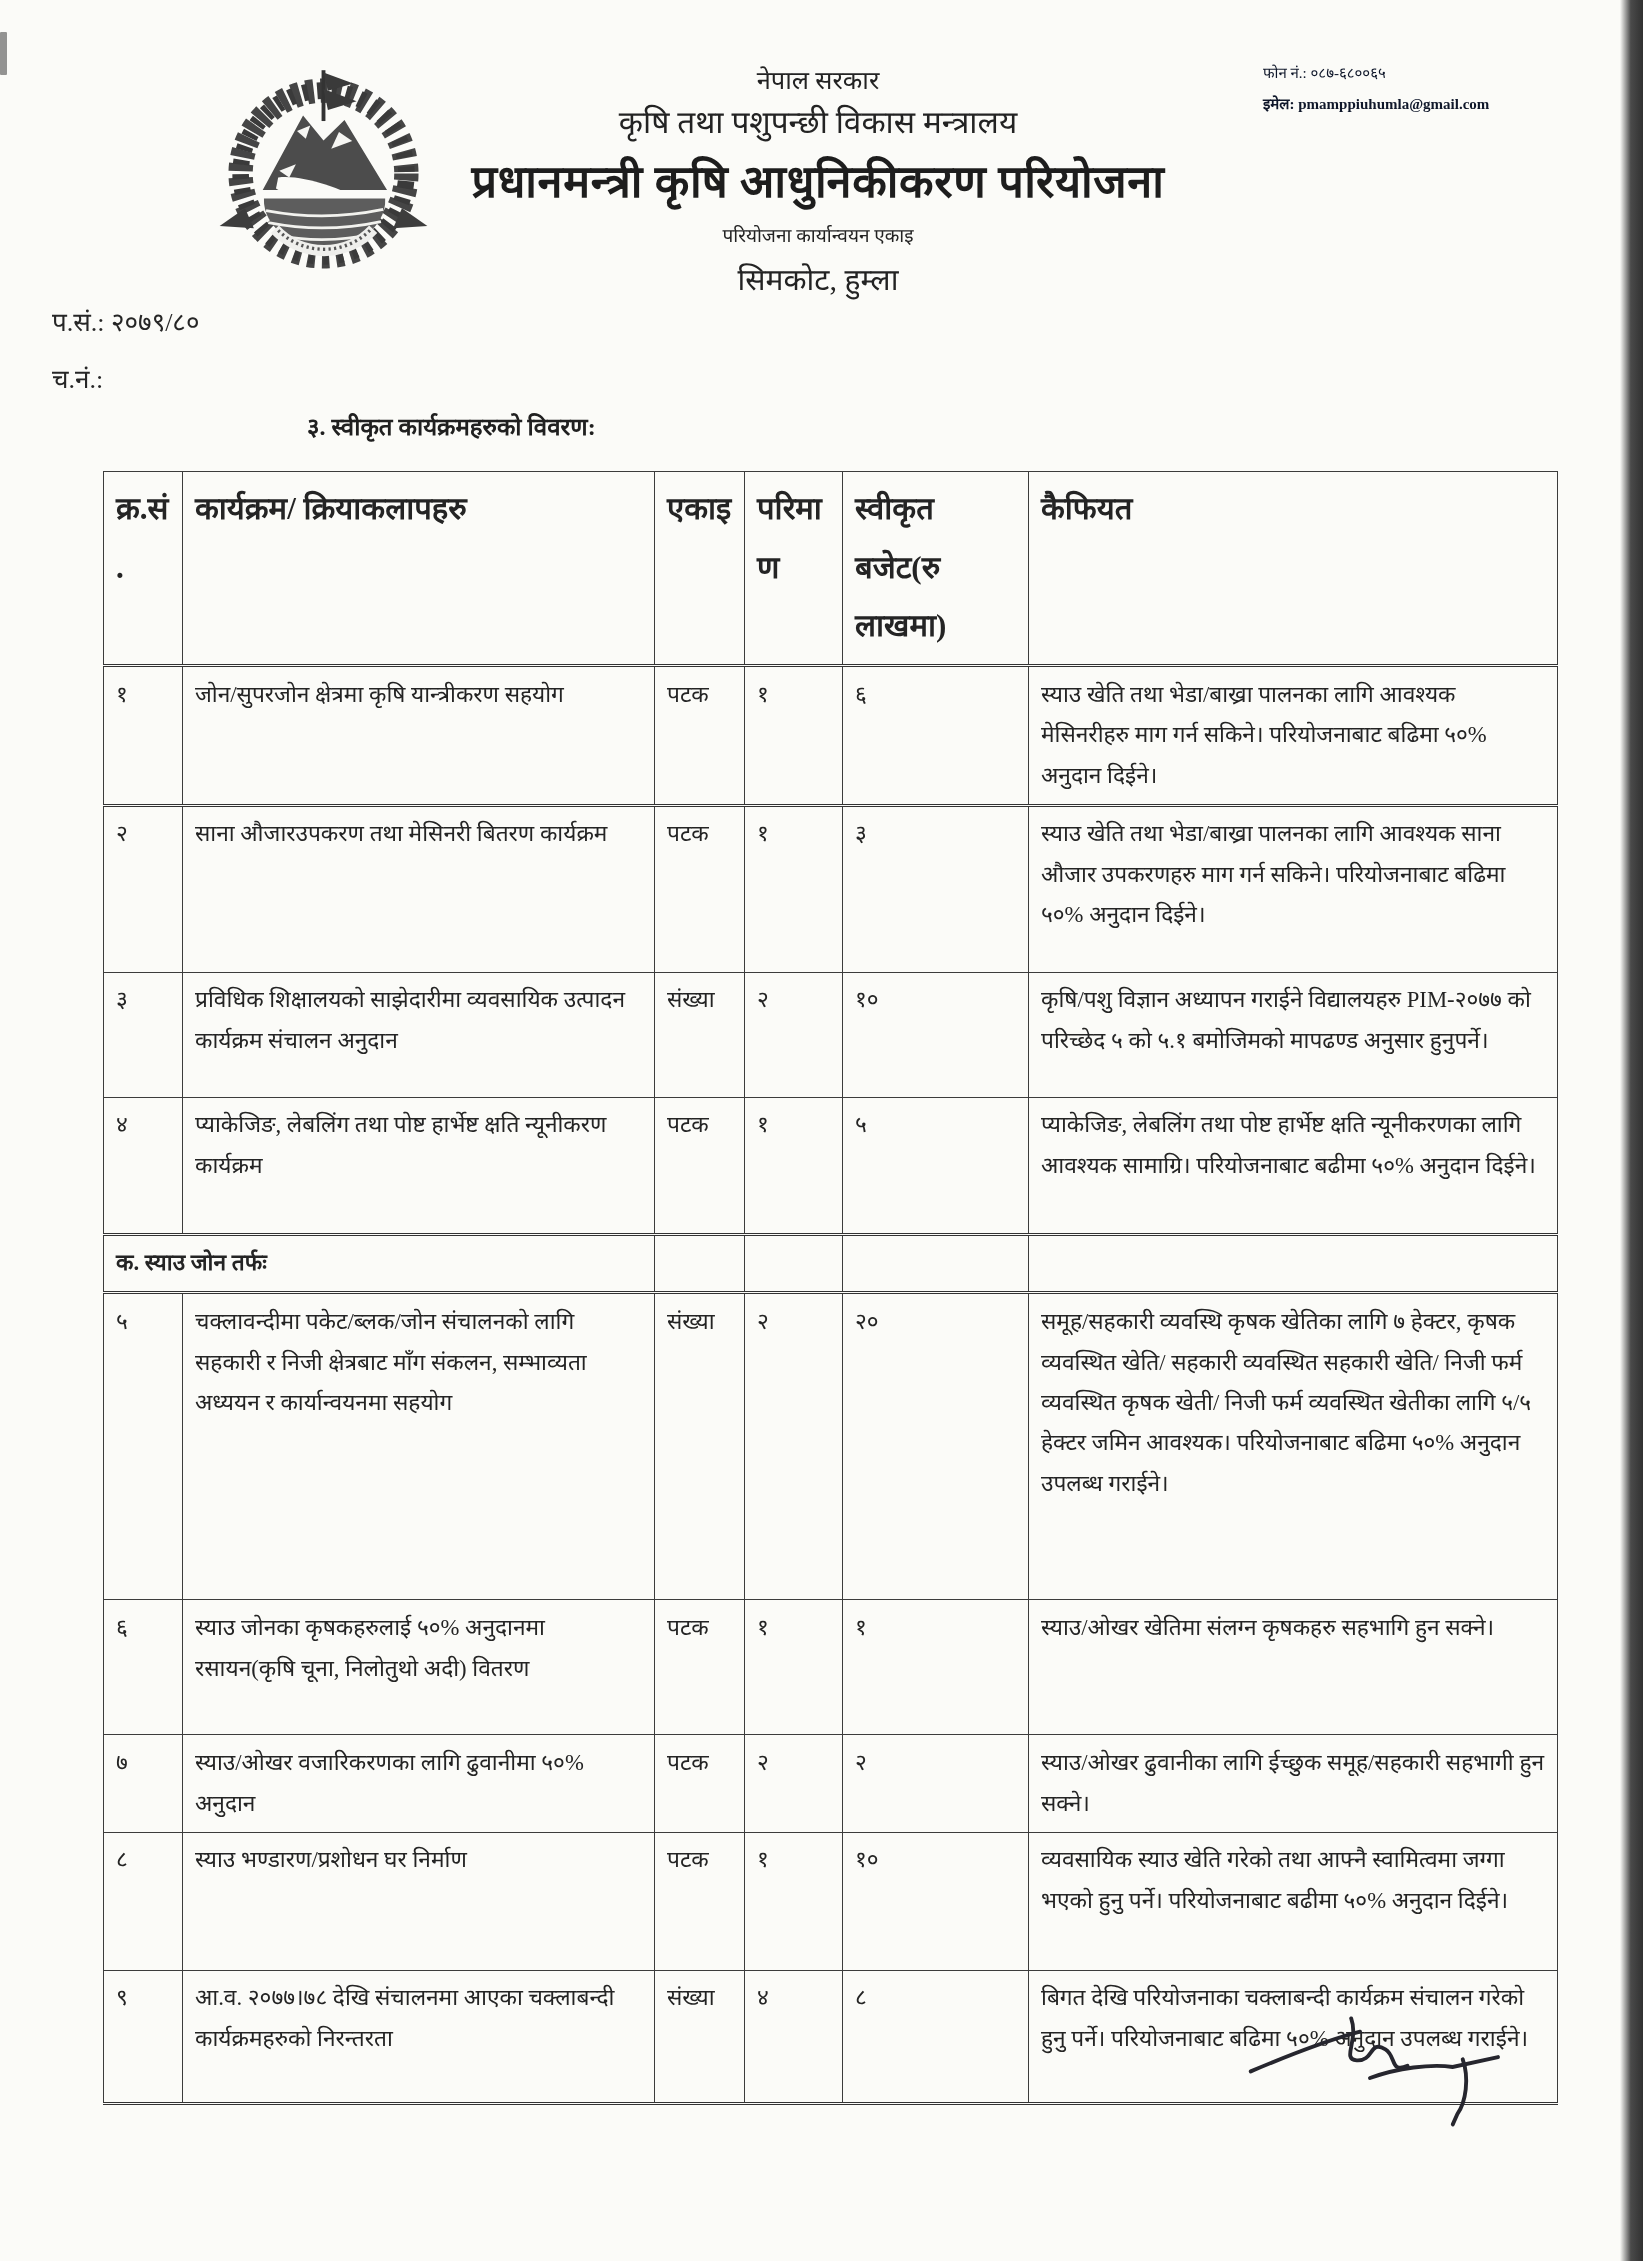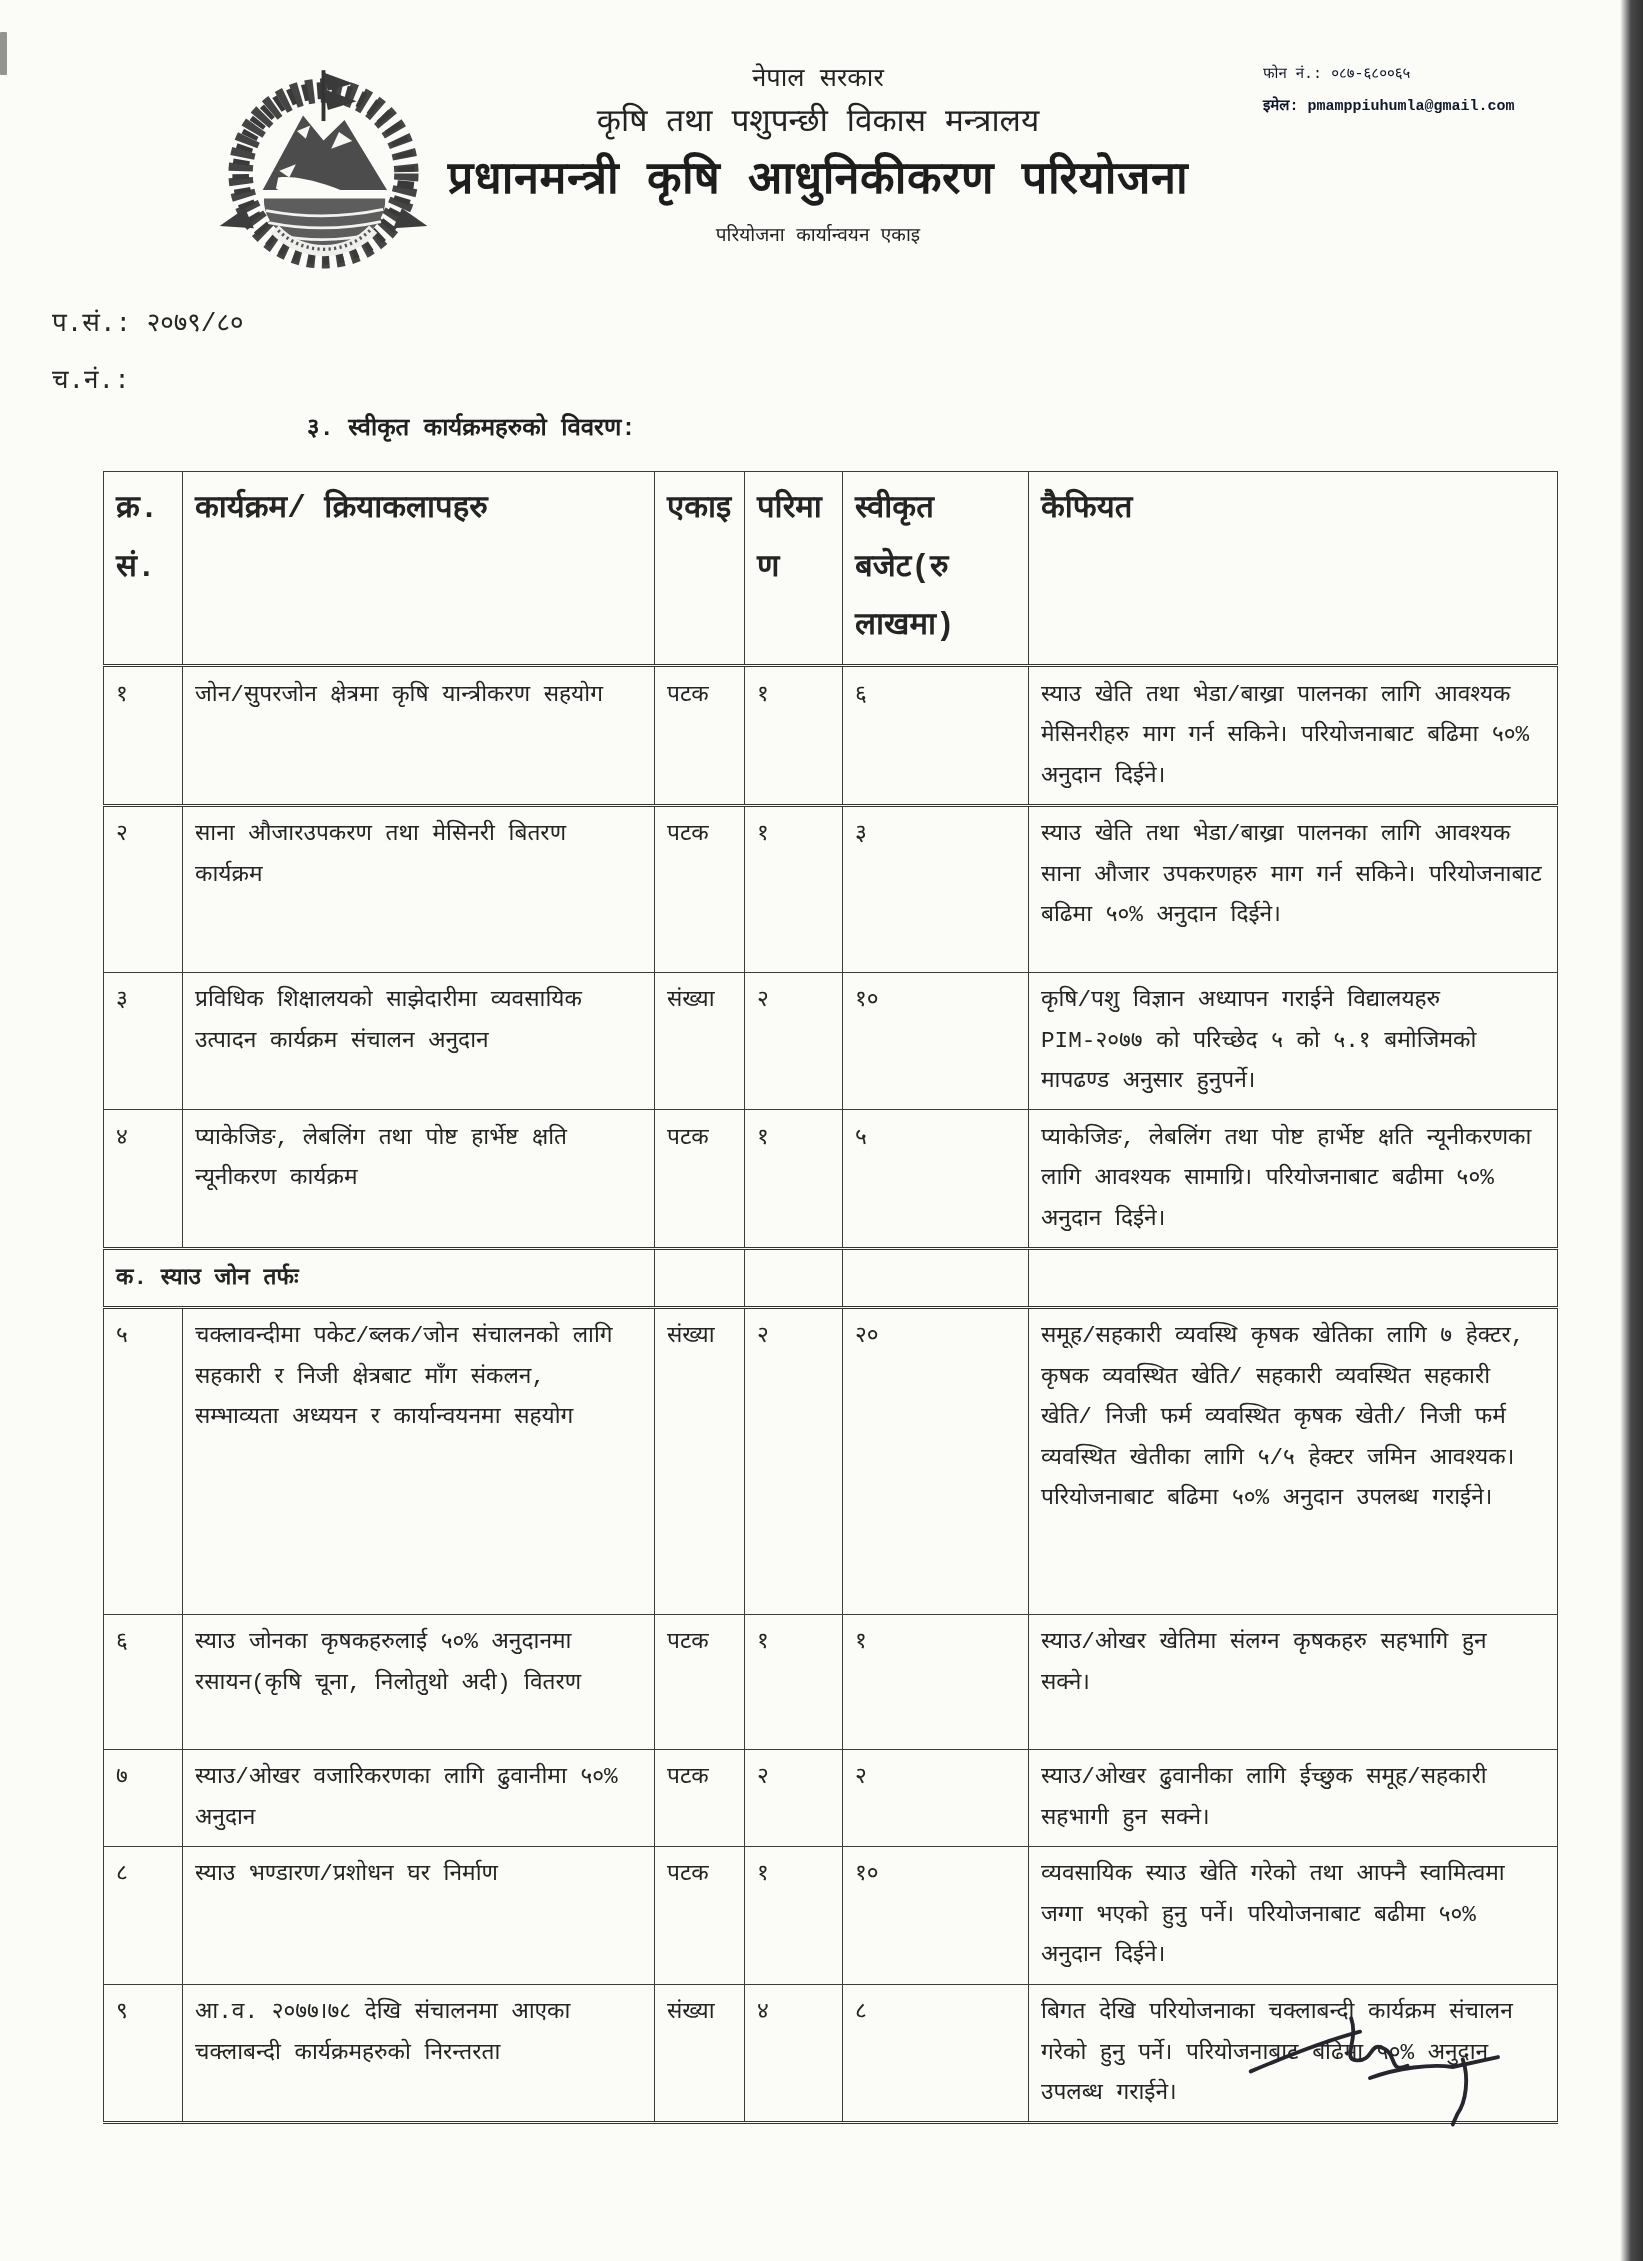--- a/index.html
+++ b/index.html
@@ -1,20 +1,20 @@
 <!DOCTYPE html>
 <html style="font-size:8.8px"><head>
 <meta charset="utf-8">
 <style>
   html,body{margin:0;padding:0;background:#e8e8e6;}
   .page{
     position:relative;
     width:1644px;height:2261px;
     background:#fbfbf8;
-    font-family:Liberation Mono, monospace;
+    font-family:Liberation Serif, serif;
     color:#222;
     overflow:hidden;
   }
   
   .edge-band{
     position:absolute;top:0;right:0;width:24px;height:100%;
     background:linear-gradient(to right, rgba(70,70,70,0) 0%, #4a4a4a 45%, #2f2f2f 100%);
   }
   .corner-mark{
     position:absolute;left:0;top:32px;width:6.6px;height:43px;
@@ -129,20 +129,21 @@
       <path d="M112,306 A122,122 0 0 0 290,306" fill="none" stroke="#efefec" stroke-width="20"></path>
       <path d="M118,308 A118,118 0 0 0 284,308" fill="none" stroke="#555" stroke-width="6" stroke-dasharray="4 6"></path>
     </g>
   </svg>
 
   <div class="letterhead">
     <div class="h-gov">नेपाल सरकार</div>
     <div class="h-ministry">कृषि तथा पशुपन्छी विकास मन्त्रालय</div>
     <div class="h-project">प्रधानमन्त्री कृषि आधुनिकीकरण परियोजना</div>
     <div class="h-unit">परियोजना कार्यान्वयन एकाइ</div>
+    <div class="h-loc">सिमकोट, हुम्ला</div>
   </div>
 
   <div class="contact">
     <div class="line1">
       <span>फोन नं.:</span>
       <span>०८७-६८००६५</span>
     </div>
     <div class="line2">
       <span>इमेल:</span>
       <span class="email">pmamppiuhumla@gmail.com</span>

